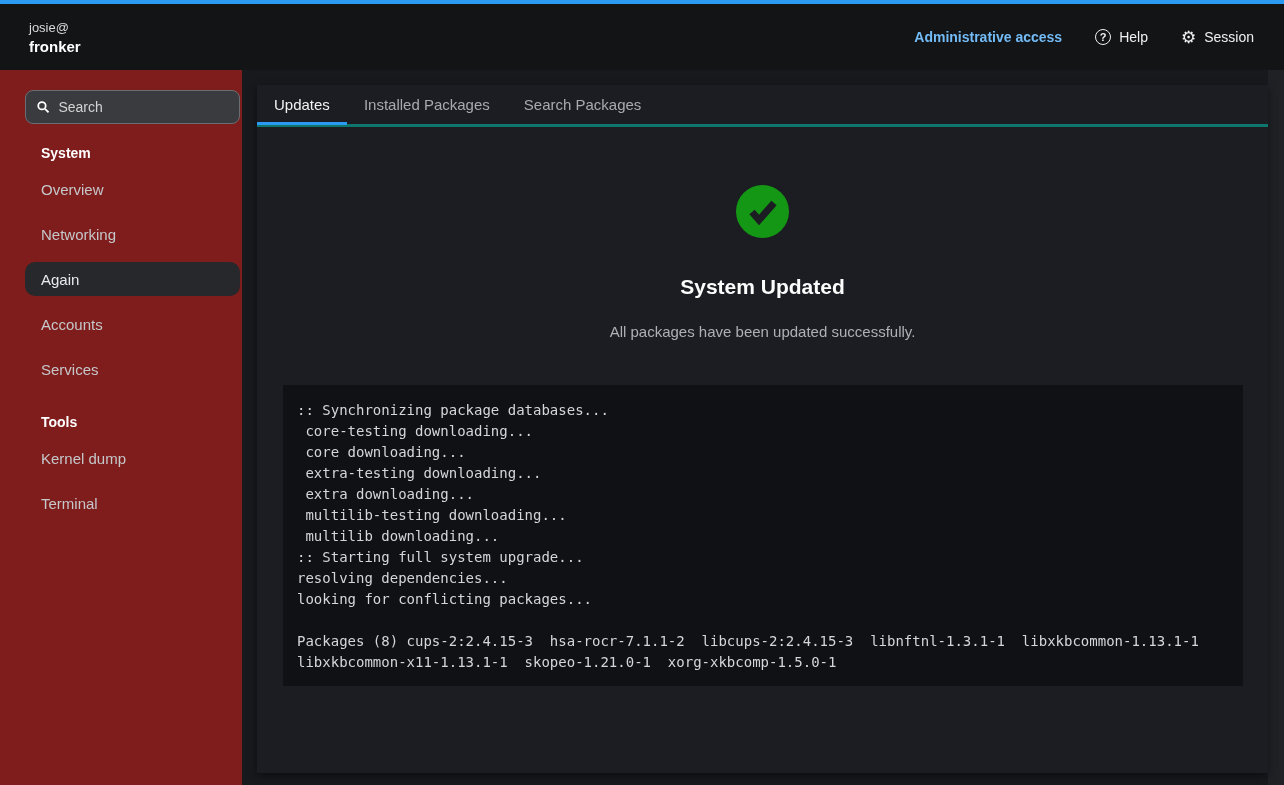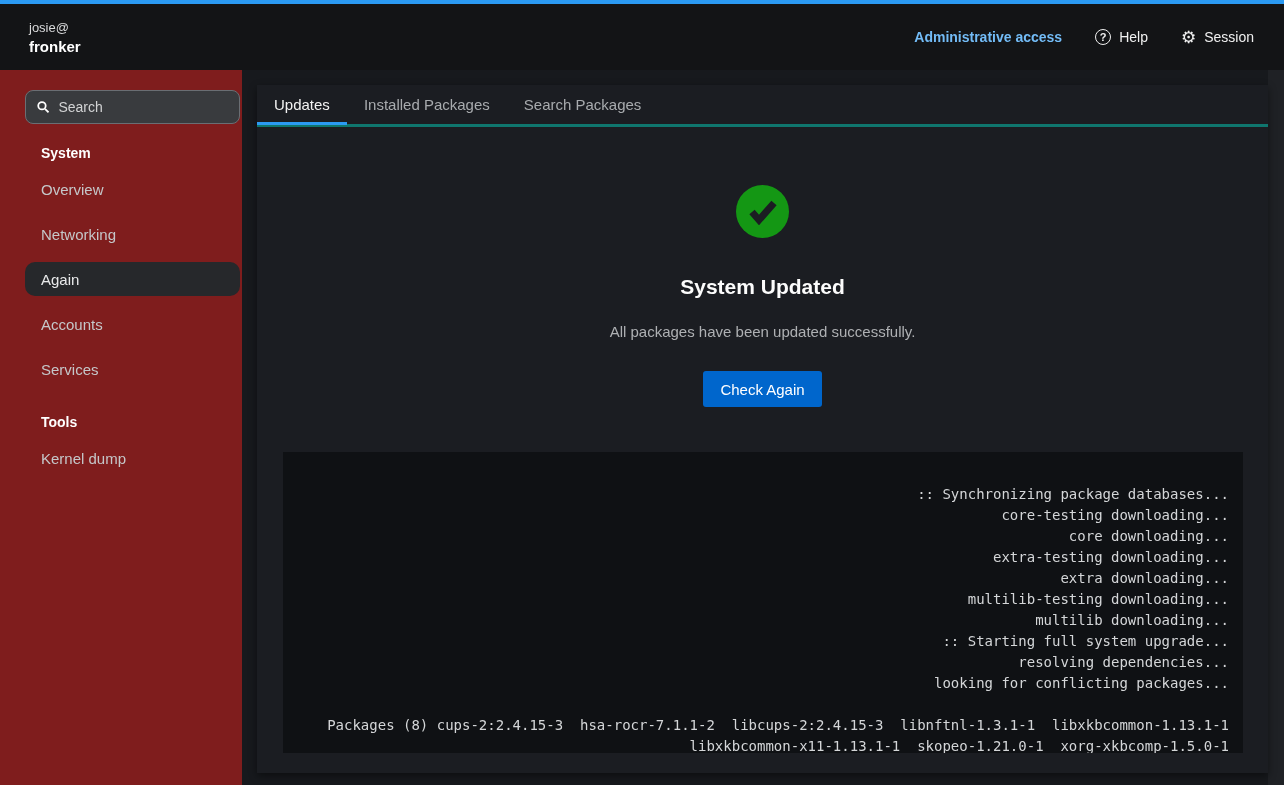--- a/index.html
+++ b/index.html
@@ -86,21 +86,21 @@
   .status-title { margin-top: 37px; font-size: 21px; font-weight: bold; color: #fcfcfc; }
   .status-subtitle { margin-top: 24px; font-size: 15px; color: #aeb0b3; }
   .primary-btn {
     margin-top: 31px; display: inline-block; background: #0066cc; color: #fff;
     border: none; border-radius: 3px; height: 36px; padding: 0 17px;
     font-size: 15px; font-family: "Liberation Sans", sans-serif; cursor: pointer;
   }
 
   .terminal {
     margin: 45px 25px 0 26px; height: 301px; background: #0f1114;
-    padding: 32px 14px; overflow: hidden; text-align: right;
+    padding: 15px 14px; overflow: hidden;
   }
   .terminal pre {
     font-family: "DejaVu Sans Mono", monospace; font-size: 14px; line-height: 21px;
     color: #d4d6d8; white-space: pre;
   }
 </style>
 </head>
 <body>
 
 <div class="top-accent"></div>
@@ -137,20 +137,21 @@
     <div class="nav-item">Overview</div>
     <div class="nav-item">Networking</div>
     <div class="nav-item active">Again</div>
     <div class="nav-item">Accounts</div>
     <div class="nav-item">Services</div>
   </div>
 
   <div class="nav-group">
     <div class="nav-group-heading">Tools</div>
     <div class="nav-item">Kernel dump</div>
+    <div class="nav-item">Terminal</div>
   </div>
 </nav>
 
 <main class="main">
   <div class="scroll-track"></div>
 
   <section class="card">
     <div class="tabs">
       <div class="tab active">Updates</div>
       <div class="tab">Installed Packages</div>
@@ -158,23 +159,20 @@
     </div>
 
     <div class="empty-state">
       <span class="success-icon">
         <svg width="30" height="26" viewBox="0 0 30 26">
           <polyline points="4,13 11,21 26,4" fill="none" stroke="#1b1d22" stroke-width="7"></polyline>
         </svg>
       </span>
       <div class="status-title">System Updated</div>
       <div class="status-subtitle">All packages have been updated successfully.</div>
-      <div>
-        <button class="primary-btn">Check Again</button>
-      </div>
     </div>
 
     <div class="terminal">
       <pre>:: Synchronizing package databases...
  core-testing downloading...
  core downloading...
  extra-testing downloading...
  extra downloading...
  multilib-testing downloading...
  multilib downloading...

